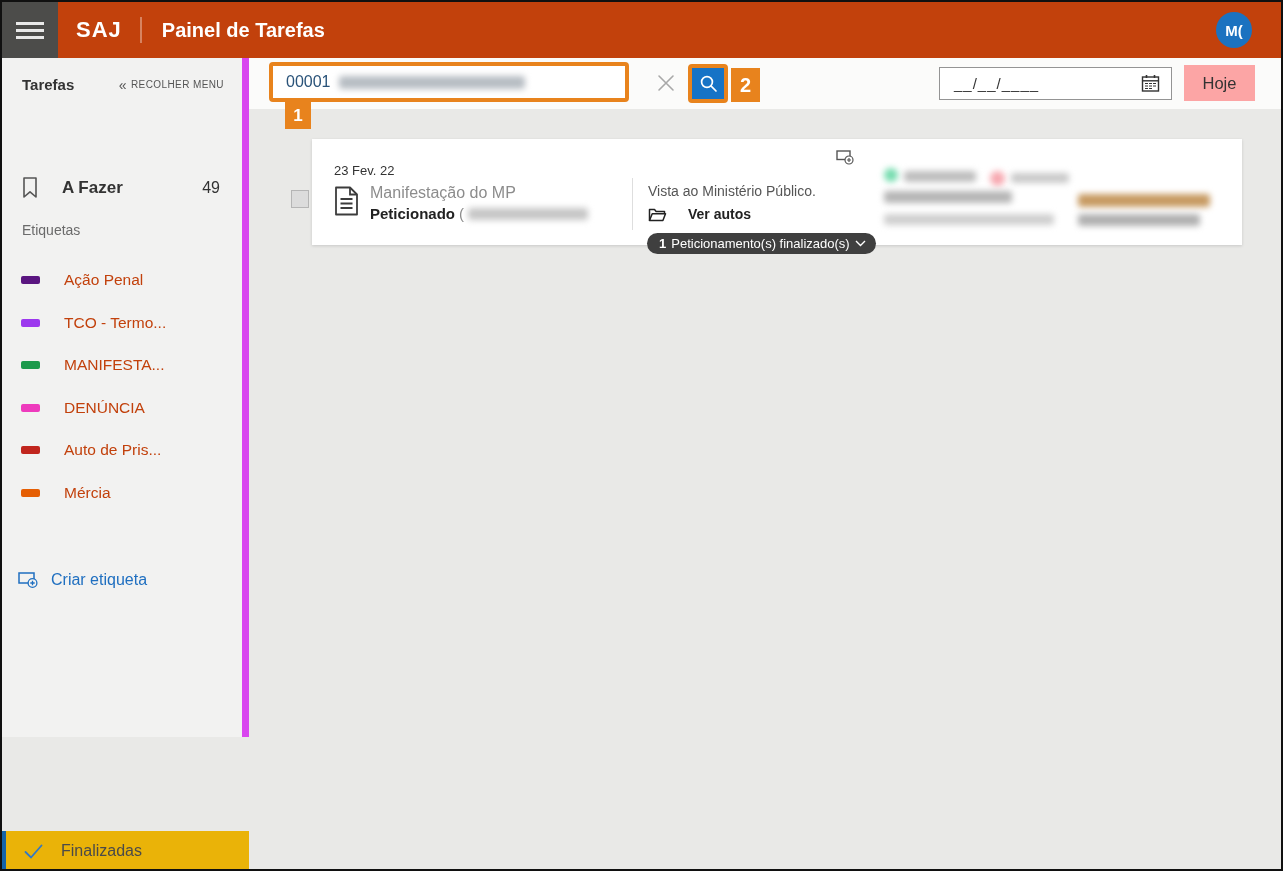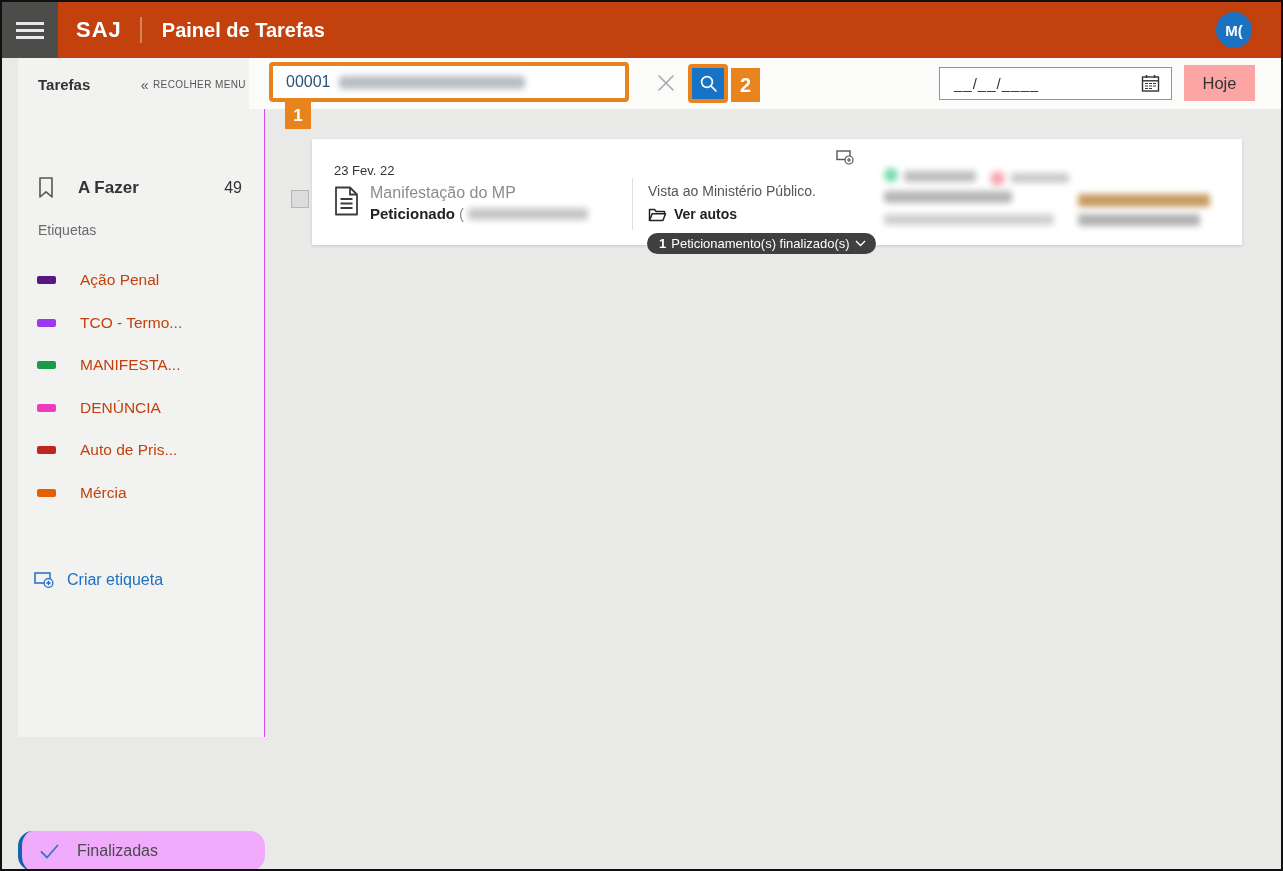--- a/index.html
+++ b/index.html
@@ -10,21 +10,21 @@
   
   .header{left:0;top:0;width:100%;height:56px;background:#0d5a94;display:flex;align-items:center;}
   .hamburger{width:56px;height:56px;background:#4c4c4a;display:flex;flex-direction:column;justify-content:center;align-items:center;gap:4px;cursor:pointer;flex:0 0 56px;}
   .hamburger span{display:block;width:28px;height:3px;background:#e9e9e9;}
   .brand{color:#fff;font-size:22px;font-weight:bold;letter-spacing:1px;margin-left:18px;}
   .hdr-divider{width:2px;height:26px;background:rgba(255,255,255,.35);margin:0 20px 0 18px;}
   .page-title{color:#fff;font-size:20px;font-weight:bold;}
   .avatar{position:absolute;right:29px;top:10px;width:36px;height:36px;border-radius:50%;background:#1b72c0;color:#fff;font-size:15px;font-weight:bold;display:flex;align-items:center;justify-content:center;}
 
   
-  .sidebar{left:16px;top:56px;width:247px;height:679px;background:#f2f2f1;border-right:1px solid #d946ef;}
+  .sidebar{left:0;top:56px;width:247px;height:679px;background:#f2f2f1;border-right:7px solid #d946ef;}
   .sb-top{position:absolute;left:0;top:18px;width:100%;padding:0 18px 0 20px;display:flex;justify-content:space-between;align-items:center;}
   .sb-title{font-size:15px;font-weight:bold;color:#333;}
   .collapse{font-size:10px;color:#555;letter-spacing:.4px;display:flex;align-items:center;gap:4px;cursor:pointer;}
   .collapse .chev{font-size:14px;line-height:10px;color:#555;}
   .todo-row{position:absolute;left:0;top:113px;width:100%;height:34px;display:flex;align-items:center;padding:0 22px 0 18px;cursor:pointer;}
   .todo-row .label{font-size:17px;font-weight:bold;color:#333;margin-left:22px;}
   .todo-row .count{margin-left:auto;font-size:16px;color:#333;}
   .etq-header{position:absolute;left:20px;top:164px;font-size:14px;color:#6b6b6b;}
   .labels{position:absolute;left:0;top:201px;width:100%;}
   .label-row{height:42.5px;display:flex;align-items:center;padding-left:19px;cursor:pointer;}
@@ -51,21 +51,21 @@
   .row-checkbox{left:289px;top:188px;width:18px;height:18px;background:#dcdcdc;border:1px solid #b5b5b5;cursor:pointer;}
   .card{left:310px;top:137px;width:930px;height:106px;background:#fff;box-shadow:0 1px 3px rgba(0,0,0,.14);}
   .card-date{left:332px;top:161px;font-size:13px;color:#333;}
   .doc-ic{left:332px;top:184px;}
   .card-type{left:368px;top:182px;font-size:16px;color:#8c8c8c;}
   .card-status{left:368px;top:203px;font-size:15px;display:flex;align-items:center;gap:4px;}
   .card-status .st{font-weight:bold;color:#222;}
   .card-status .par{color:#8c8c8c;}
   .v-divider{left:630px;top:176px;width:1px;height:52px;background:#dedede;}
   .card-move{left:646px;top:181px;font-size:14px;color:#555;}
-  .ver-autos{left:646px;top:204px;display:flex;align-items:center;gap:7px;cursor:pointer;}
+  .ver-autos{left:646px;top:204px;display:flex;align-items:center;gap:21px;cursor:pointer;}
   .ver-autos .txt{font-size:14px;font-weight:bold;color:#222;}
   .tagplus{left:834px;top:147px;cursor:pointer;}
   .pill{left:645px;top:231px;height:21px;background:#3f3f3f;border-radius:11px;color:#fff;display:flex;align-items:center;padding:0 10px 0 12px;gap:5px;cursor:pointer;}
   .pill .n{font-weight:bold;font-size:13px;}
   .pill .t{font-size:13px;}
 
   
   .blur{filter:blur(3px);border-radius:3px;}
   .dot{border-radius:50%;}
 
@@ -140,21 +140,21 @@
       <span>
         <svg width="23" height="19" viewBox="0 0 23 19">
             <rect x="1" y="3" width="15" height="10" fill="none" stroke="#1f6fc0" stroke-width="1.5"></rect>
             <circle cx="14.5" cy="13" r="4.4" fill="#f2f2f1" stroke="#1f6fc0" stroke-width="1.3"></circle>
             <path d="M14.5 10.8v4.4M12.3 13h4.4" stroke="#1f6fc0" stroke-width="1.3"></path>
           </svg>
       </span>
       <span>Criar etiqueta</span>
     </div>
 
-    <div class="finished-row" style="background-color: #f0abfc; border-radius: 15px;">
+    <div class="finished-row" style="background-color: #eab308;">
       <span>
         <svg width="19" height="15" viewBox="0 0 19 15">
             <path d="M1.5 8 7 13.5 17.5 1.5" fill="none" stroke="#3178c6" stroke-width="1.8" stroke-linecap="round"></path>
           </svg>
       </span>
       <span class="txt">Finalizadas</span>
     </div>
   </div>
 
   <div class="abs toolbar"></div>

